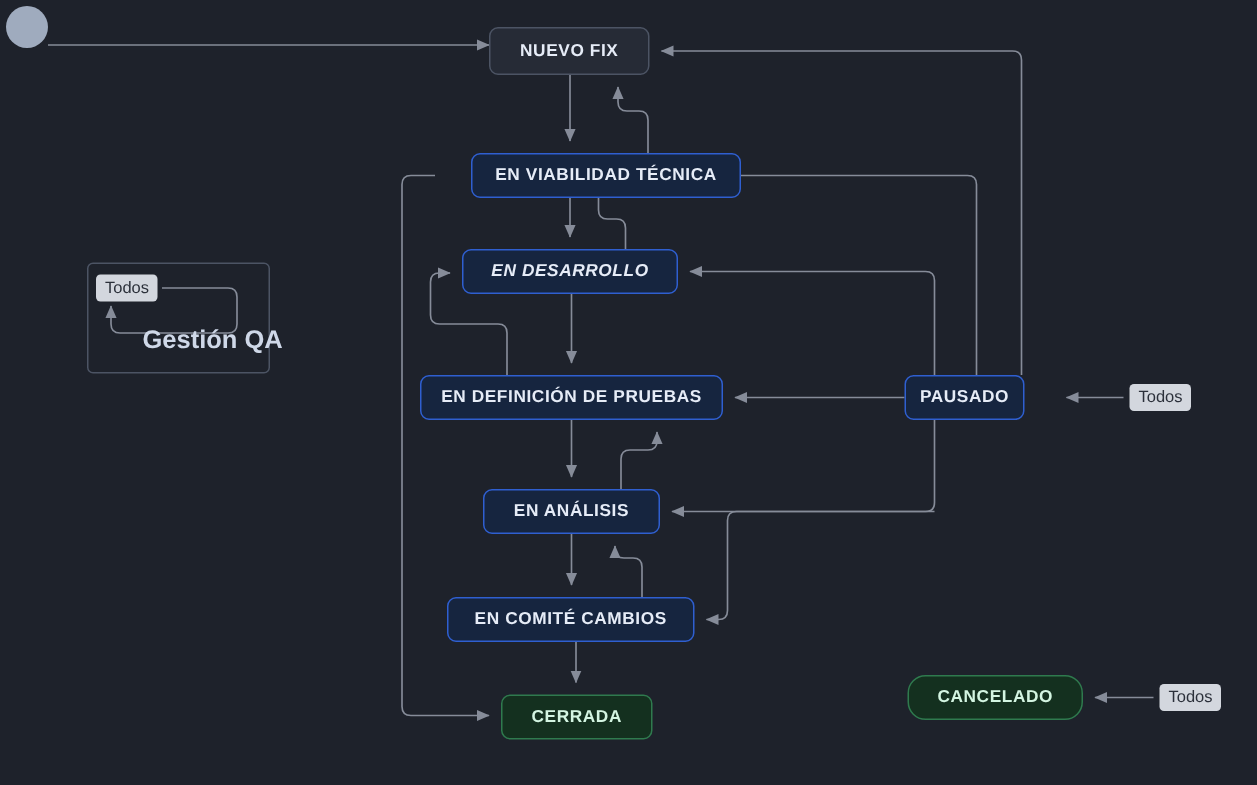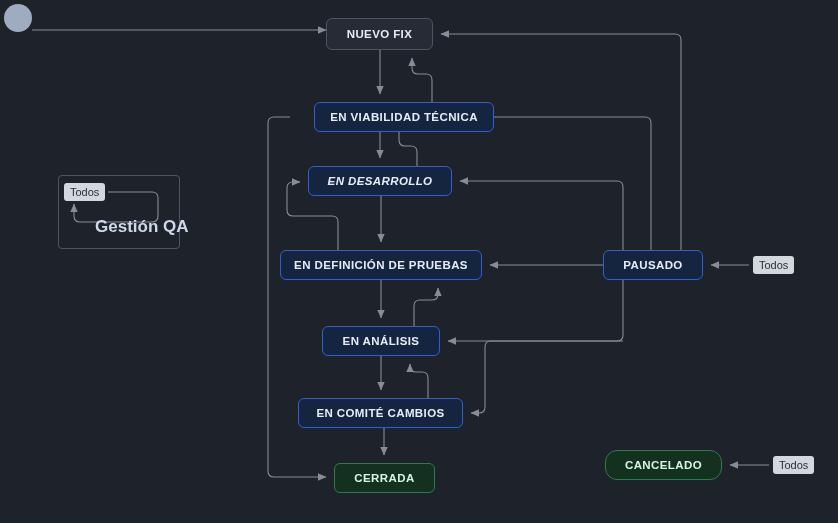--- a/index.html
+++ b/index.html
@@ -173,21 +173,21 @@
   </div>
 
   <div class="node blue" style="left:298px; top:398px; width:165px; height:30px;">
     <span>EN COMITÉ CAMBIOS</span>
   </div>
 
   <div class="node green" style="left:334px; top:463px; width:101px; height:30px;">
     <span>CERRADA</span>
   </div>
 
-  <div class="node blue" style="left:603px; top:250px; width:100px; height:30px;">
+  <div class="node blue" style="left:603px; top:250px; width:80px; height:30px;">
     <span>PAUSADO</span>
   </div>
 
   <div class="node green" style="left:605px; top:450px; width:117px; height:30px;border-radius:12px;">
     <span>CANCELADO</span>
   </div>
 
   <div class="badge" style="left:753px; top:256px; height:18px;">
     <span>Todos</span>
   </div>

